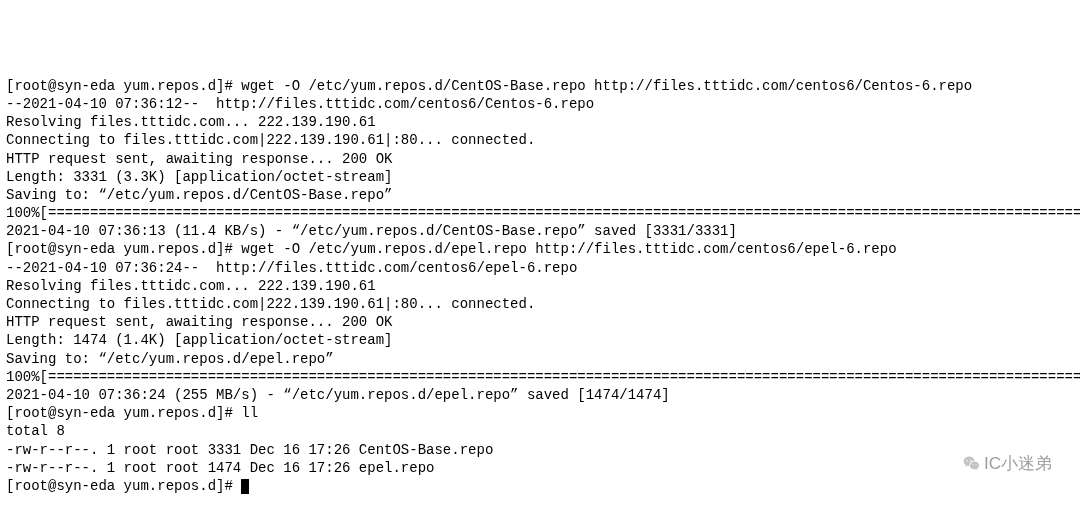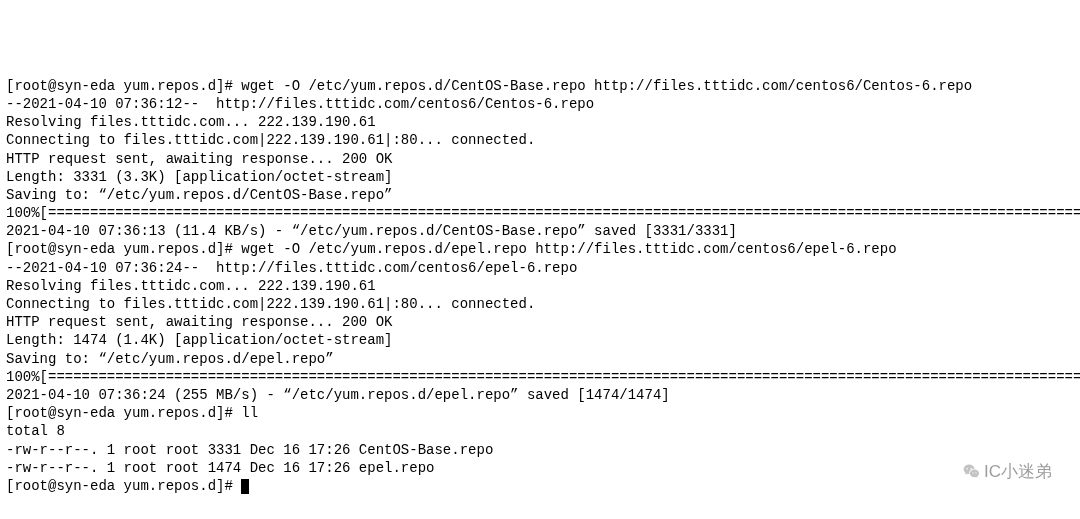--- a/index.html
+++ b/index.html
@@ -22,21 +22,21 @@
     .cursor {
       display: inline-block;
       width: 8px;
       height: 15px;
       background: #000;
       vertical-align: text-bottom;
     }
     .watermark {
       position: absolute;
       right: 28px;
-      bottom: 36px;
+      bottom: 44px;
       font-family: Arial, sans-serif;
       font-size: 17px;
       color: rgba(90,90,90,0.6);
       display: flex;
       align-items: center;
       gap: 2px;
       white-space: nowrap;
     }
     .watermark-icon {
       width: 20px;

